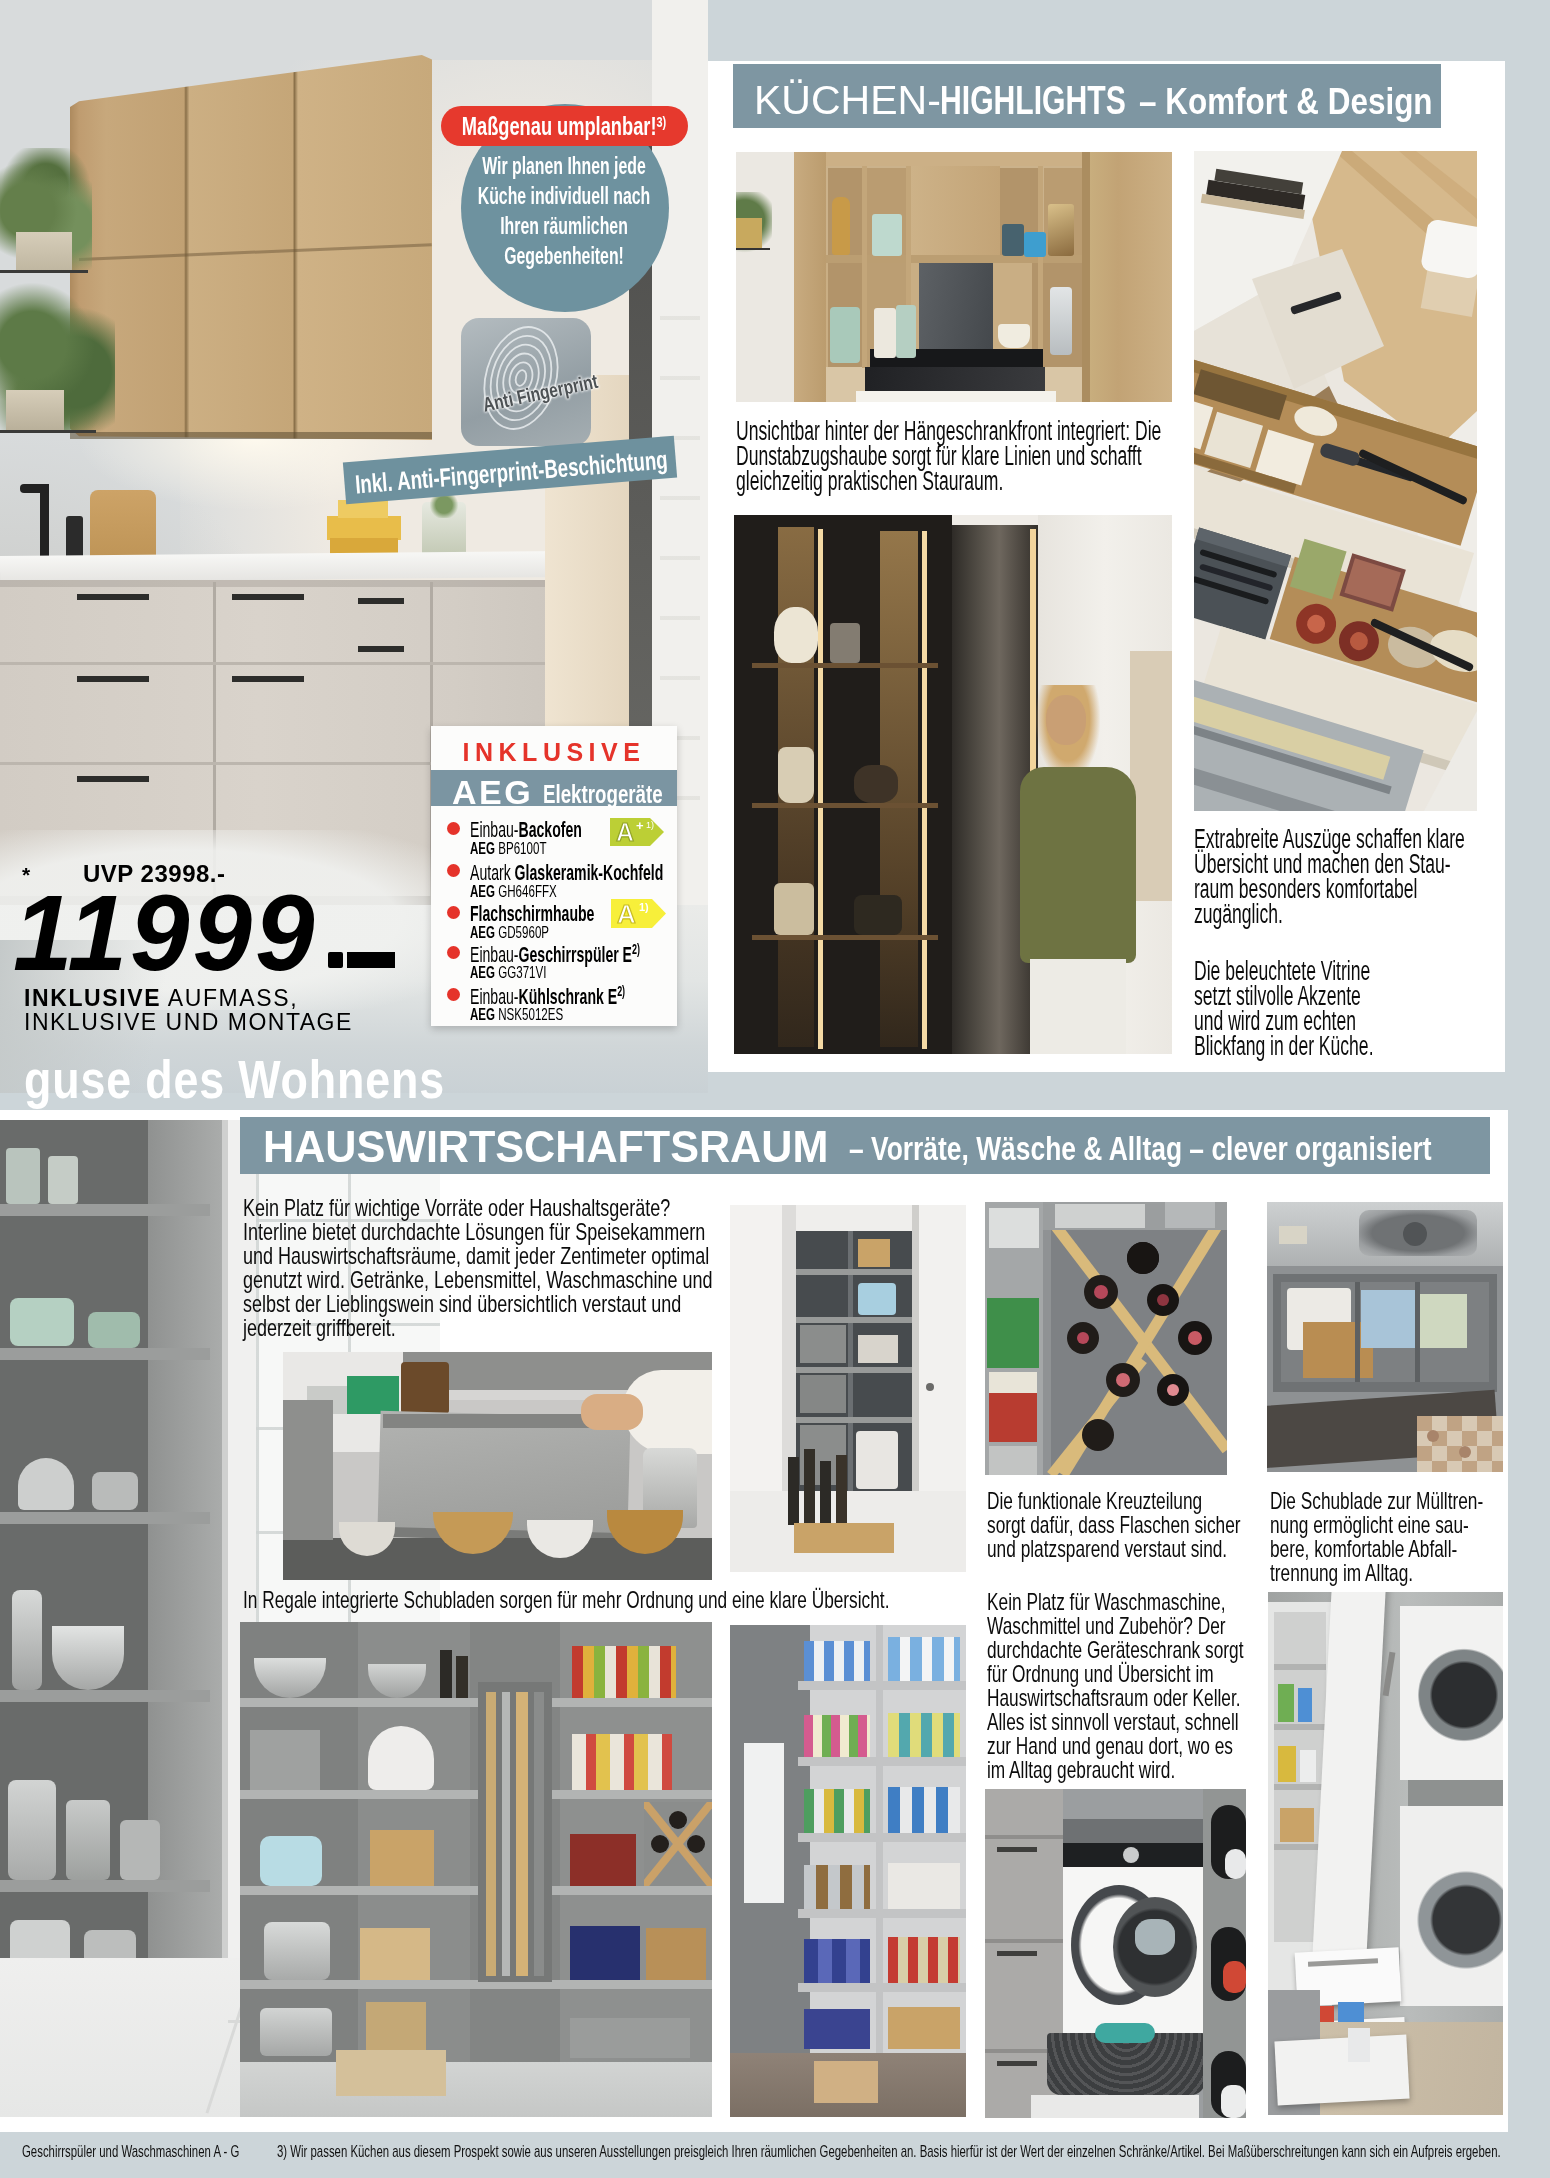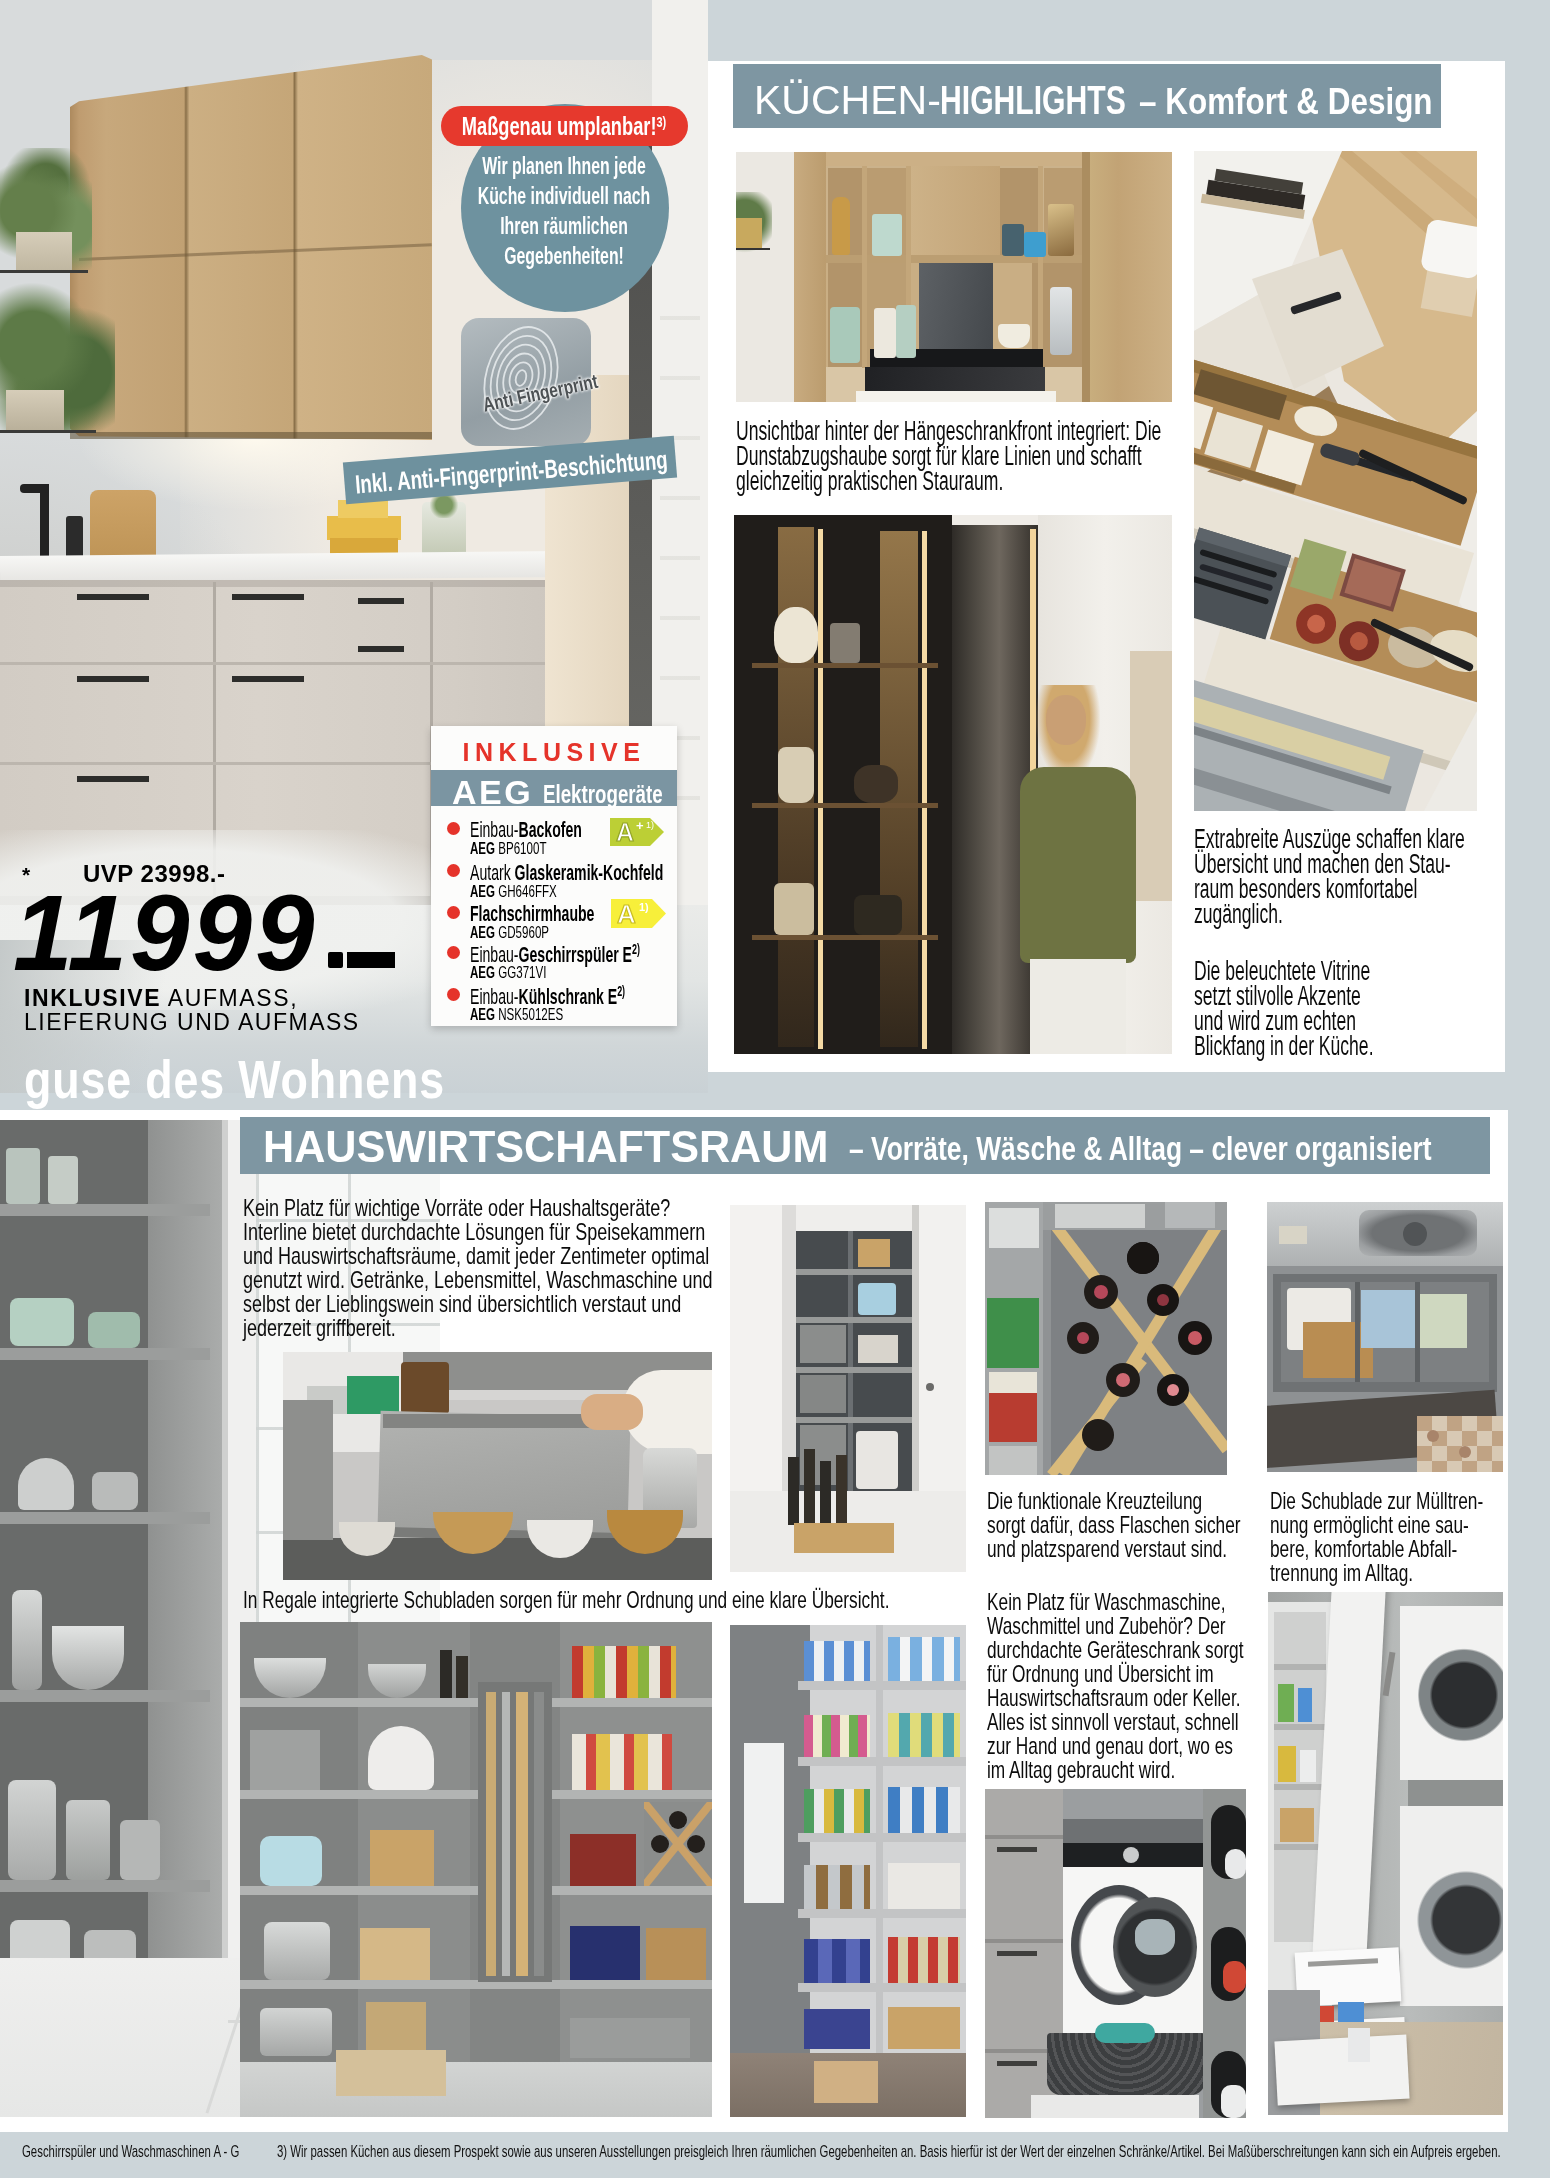--- a/index.html
+++ b/index.html
@@ -138,21 +138,21 @@
 <div class="abs" style="left:22px;top:860px;font-size:24px;font-weight:bold;color:#000;white-space:nowrap;"><span style="font-size:21px;">* </span><span style="letter-spacing:.5px;margin-left:47px;">UVP 23998.-</span></div>
 
 <div class="abs" style="left:13px;top:871px;font-size:107px;font-weight:bold;color:#000000;letter-spacing:3px;white-space:nowrap;font-style:italic;">11999</div>
 
 <div class="abs" style="left:328px;top:952px;width:15px;height:16px;background:#000;border-radius:2px;"></div>
 
 <div class="abs" style="left:347px;top:952px;width:48px;height:16px;background:#000;"></div>
 
 <div class="abs" style="left:24px;top:985px;font-size:23px;color:#000;letter-spacing:1.6px;white-space:nowrap;"><b>INKLUSIVE</b> AUFMASS,</div>
 
-<div class="abs" style="left:24px;top:1009px;font-size:23px;color:#000;letter-spacing:1.5px;white-space:nowrap;">LIEFERUNG UND AUFMASS</div>
+<div class="abs" style="left:24px;top:1009px;font-size:23px;color:#000;letter-spacing:1.5px;white-space:nowrap;">INKLUSIVE UND MONTAGE</div>
 
 <div class="abs" style="left:431px;top:726px;width:246px;height:300px;background:#fcfcfb;box-shadow:0 3px 8px rgba(0,0,0,.2);"></div>
 
 <div class="abs" style="left:431px;top:738px;width:246px;text-align:center;color:#e5332a;font-weight:bold;font-size:25px;letter-spacing:5.5px;">INKLUSIVE</div>
 
 <div class="abs teal" style="left:431px;top:770px;width:246px;height:36px;background:#7b95a2;"></div>
 
 <div class="abs" style="left:452px;top:773px;color:#fff;font-weight:bold;font-size:34px;letter-spacing:2.5px;">AEG</div>
 
 <div class="abs" style="left:543px;top:779px;color:#fff;font-weight:bold;font-size:26px;transform:scaleX(.72);transform-origin:left top;">Elektrogeräte</div>

